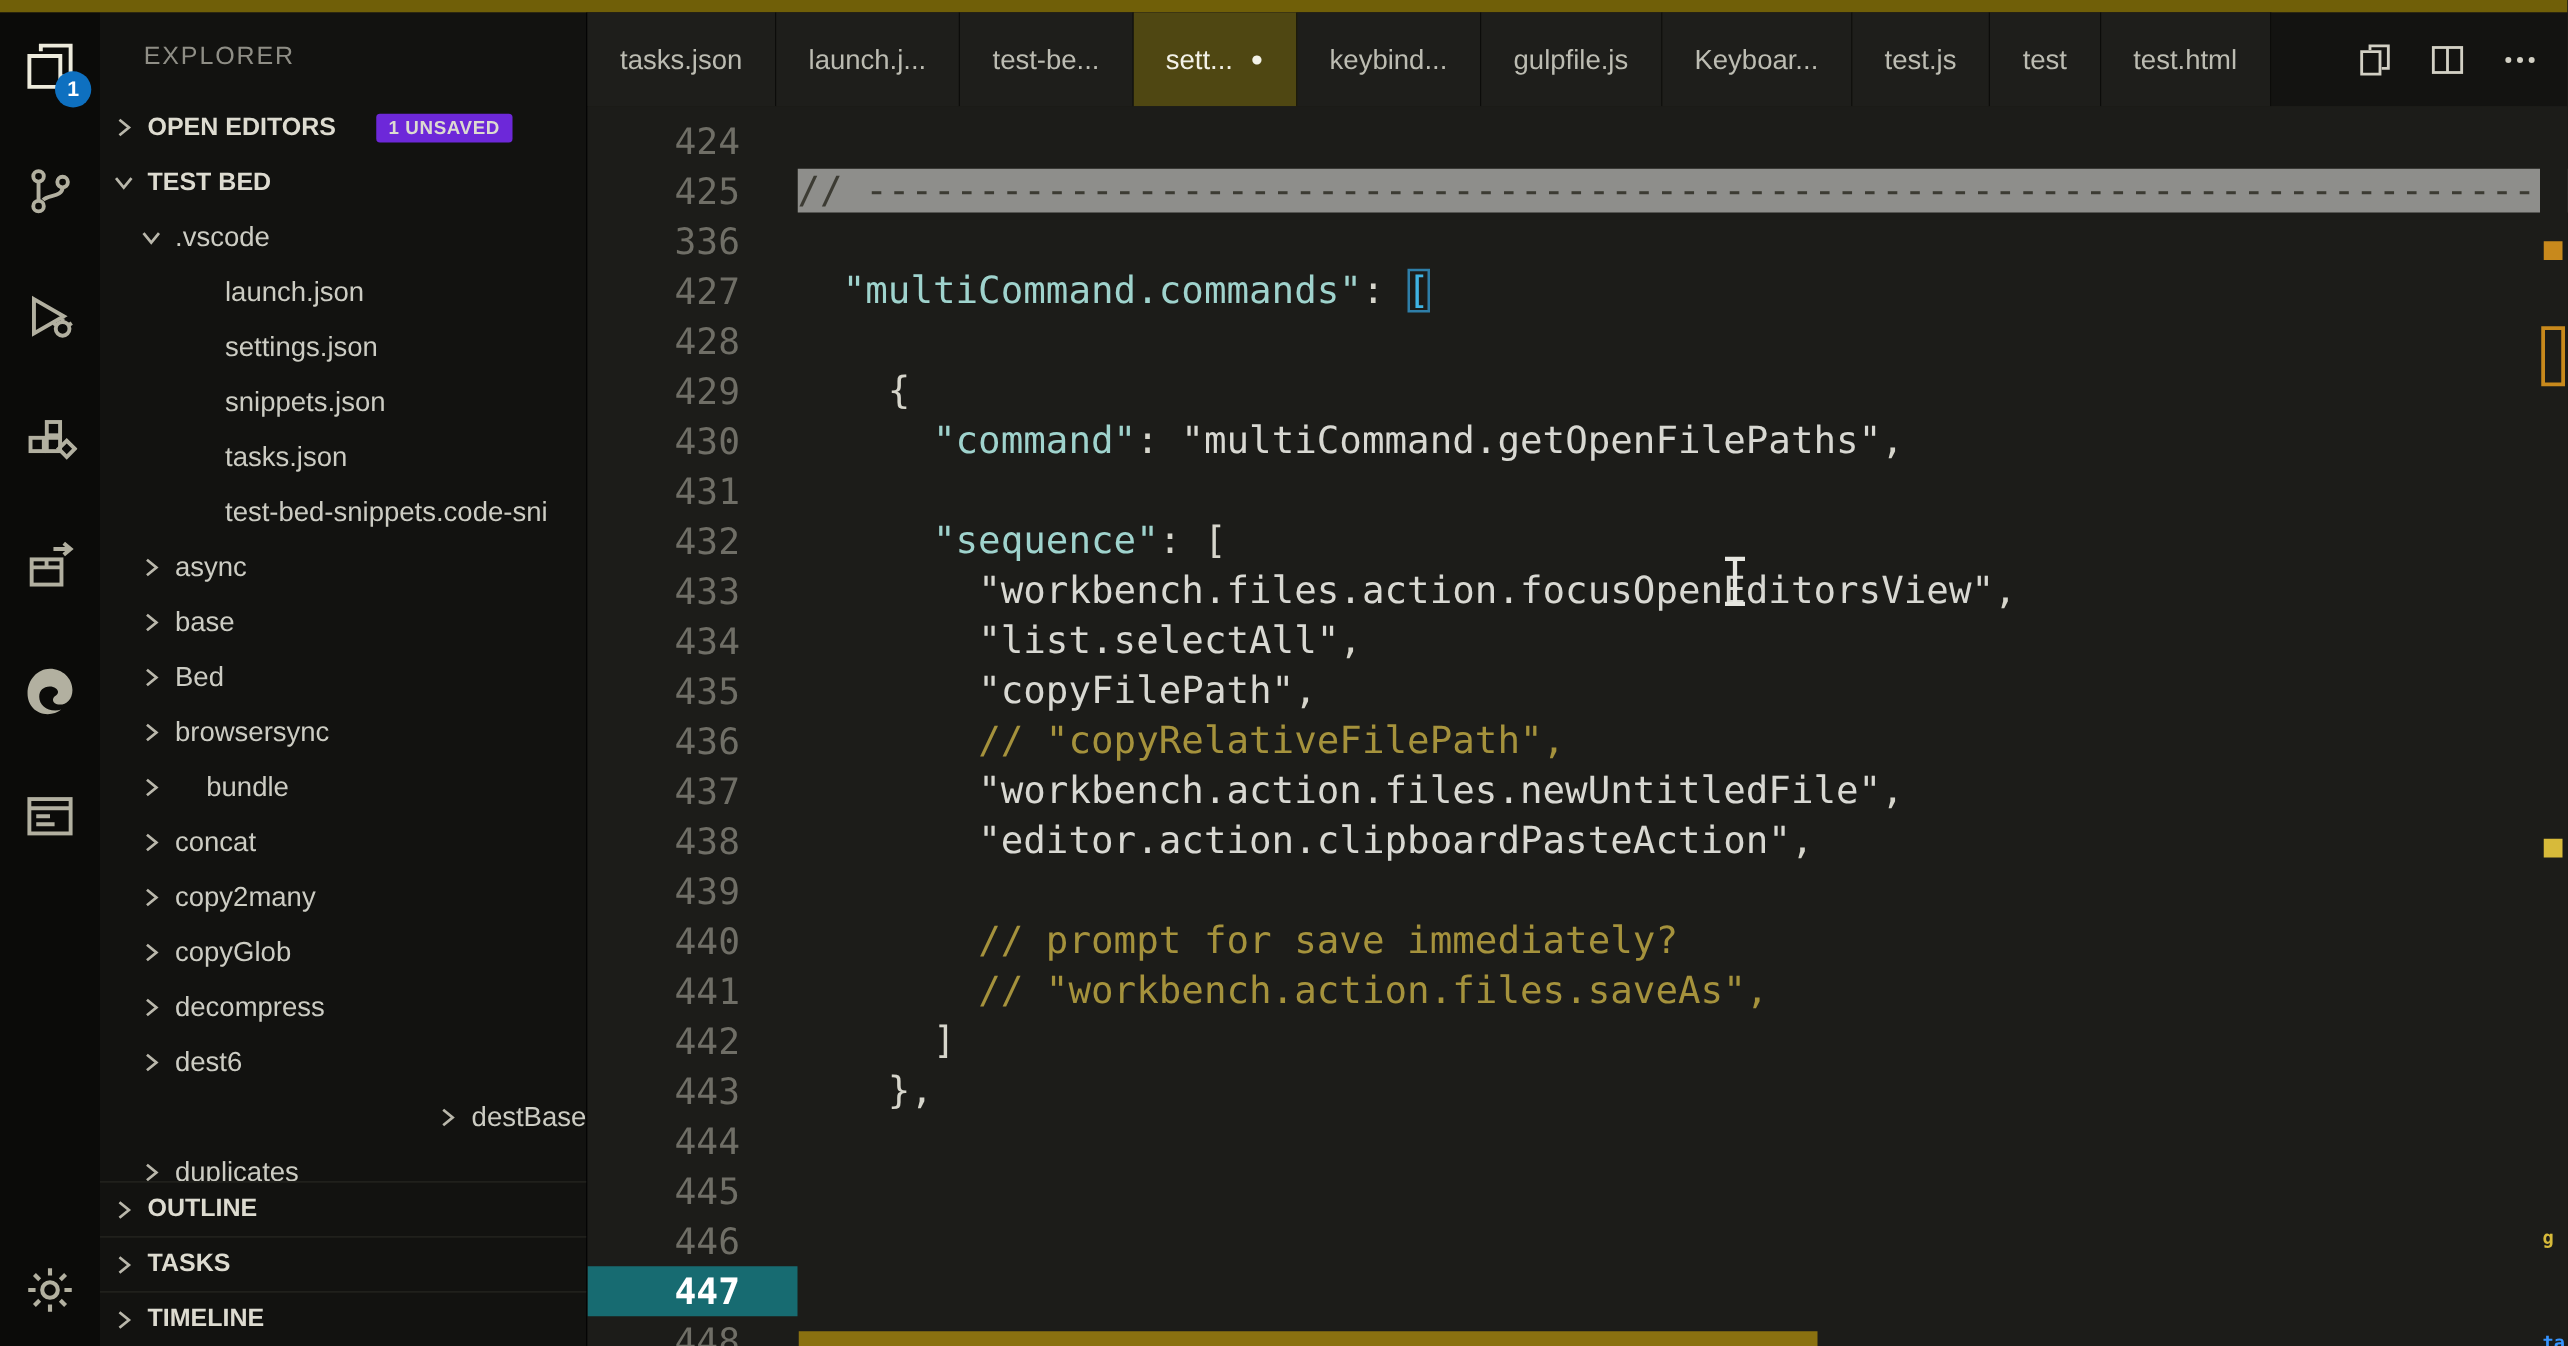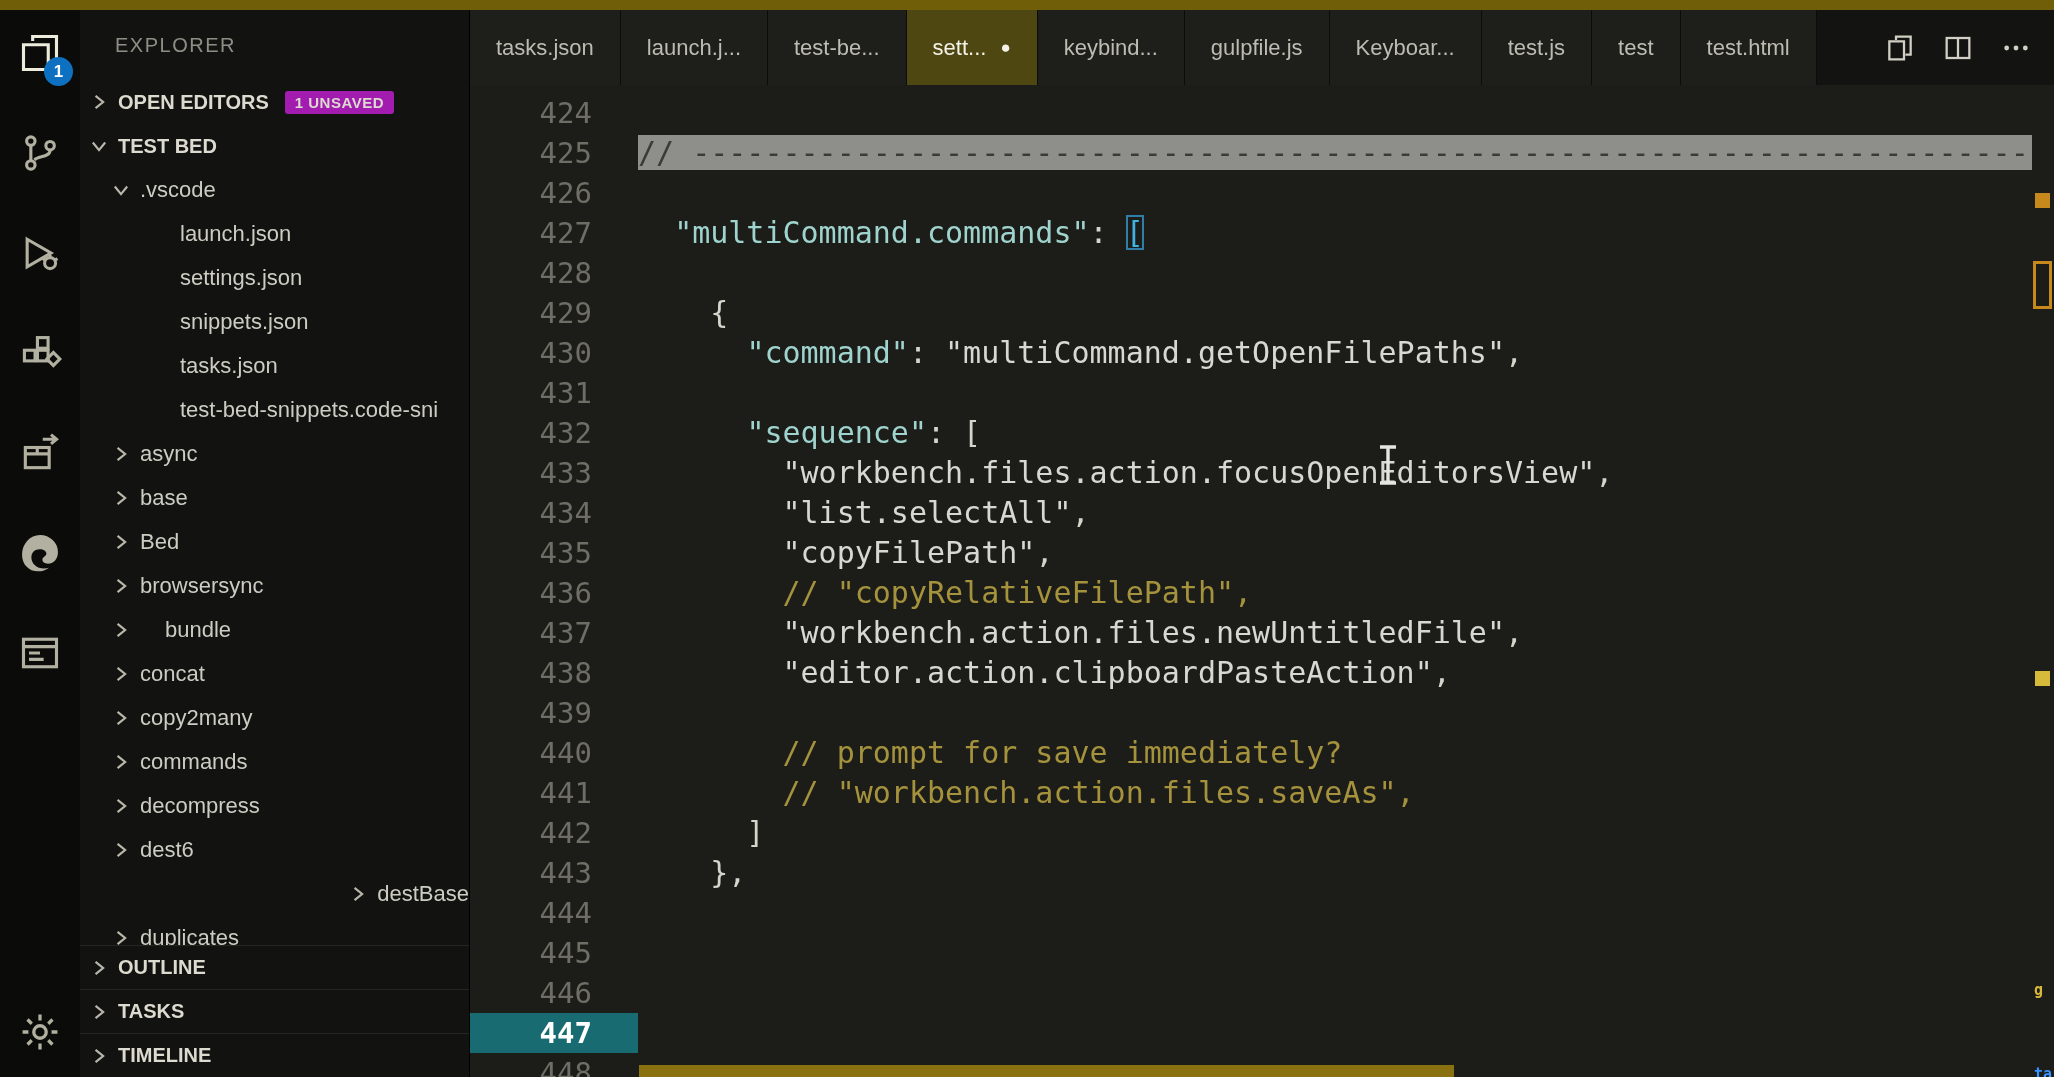--- a/index.html
+++ b/index.html
@@ -16,21 +16,21 @@
   .ab-badge{position:absolute;right:-10px;bottom:-10px;min-width:29px;height:29px;border-radius:50%;background:#0e70c0;color:#fff;font-size:17px;font-weight:bold;display:flex;align-items:center;justify-content:center}
   .ab-icon.gear{margin-top:auto;margin-bottom:22px}
 
   
   .sidebar{width:390px;flex:none;background:#121210;border-right:1px solid #000;display:flex;flex-direction:column;min-height:0}
   .sidebar-title{height:70px;flex:none;display:flex;align-items:center;padding-left:35px;color:#8f8e86;font-size:20px;letter-spacing:1.5px}
   .section-row{height:44px;flex:none;display:flex;align-items:center;gap:8px;padding-left:8px;font-size:20px;font-weight:700;color:#dddbd0;cursor:pointer;white-space:nowrap}
   .section-row.bordered{border-top:1px solid #262621}
   .chev{width:22px;height:22px;color:#b9b7ab;flex:none}
   .chev.expanded{transform:rotate(90deg)}
-  .pill{background:#a21caf;color:#dcdad0;font-size:15px;font-weight:700;padding:3px 10px;border-radius:3px;margin-left:8px;letter-spacing:.5px}
+  .pill{background:#6d28d9;color:#dcdad0;font-size:15px;font-weight:700;padding:3px 10px;border-radius:3px;margin-left:24px;letter-spacing:.5px}
   .tree{flex:1;min-height:0;overflow:hidden}
   .tree-item{height:44px;display:flex;align-items:center;gap:8px;font-size:22px;font-weight:400;color:#ccccc3;cursor:pointer;white-space:nowrap;overflow:hidden}
 
   
   .editor-area{flex:1;display:flex;flex-direction:column;min-width:0;min-height:0}
   .tab-bar{height:75px;flex:none;display:flex;background:#131311}
   .tabs{display:flex;height:100%}
   .tab{height:100%;display:flex;align-items:center;padding:0 26px;background:#1e1e1b;color:#bcbcb2;font-size:22px;border-right:1px solid #0c0c0a;cursor:pointer;white-space:nowrap}
   .tab.active{background:#4f4712;color:#f3f2e7}
   .tab-dirty{margin-left:14px;font-size:17px}
@@ -219,21 +219,21 @@
           <div class="tree-item" style="padding-left: 30px;">
     <svg class="chev" viewBox="0 0 16 16">
               <path d="M5.5 3.5L11 8l-5.5 4.5" fill="none" stroke="currentColor" stroke-width="1.6"></path>
             </svg>
     <span class="tree-label">copy2many</span>
   </div>
           <div class="tree-item" style="padding-left: 30px;">
     <svg class="chev" viewBox="0 0 16 16">
               <path d="M5.5 3.5L11 8l-5.5 4.5" fill="none" stroke="currentColor" stroke-width="1.6"></path>
             </svg>
-    <span class="tree-label">commands</span>
+    <span class="tree-label">copyGlob</span>
   </div>
           <div class="tree-item" style="padding-left: 30px;">
     <svg class="chev" viewBox="0 0 16 16">
               <path d="M5.5 3.5L11 8l-5.5 4.5" fill="none" stroke="currentColor" stroke-width="1.6"></path>
             </svg>
     <span class="tree-label">decompress</span>
   </div>
           <div class="tree-item" style="padding-left: 30px;">
     <svg class="chev" viewBox="0 0 16 16">
               <path d="M5.5 3.5L11 8l-5.5 4.5" fill="none" stroke="currentColor" stroke-width="1.6"></path>
@@ -351,21 +351,21 @@
         <div id="code-lines">
             <div class="code-row">
     <div class="ln">424</div>
     <div class="lc"></div>
   </div>
             <div class="code-row">
     <div class="ln">425</div>
     <div class="lc"><span class="tok-ch">// ------------------------------------------------------------------------------------------</span></div>
   </div>
             <div class="code-row">
-    <div class="ln">426</div>
+    <div class="ln">336</div>
     <div class="lc"></div>
   </div>
             <div class="code-row">
     <div class="ln">427</div>
     <div class="lc"><span class="tok-p">  </span><span class="tok-k">"multiCommand.commands"</span><span class="tok-p">: </span><span class="tok-b">[</span></div>
   </div>
             <div class="code-row">
     <div class="ln">428</div>
     <div class="lc"></div>
   </div>

